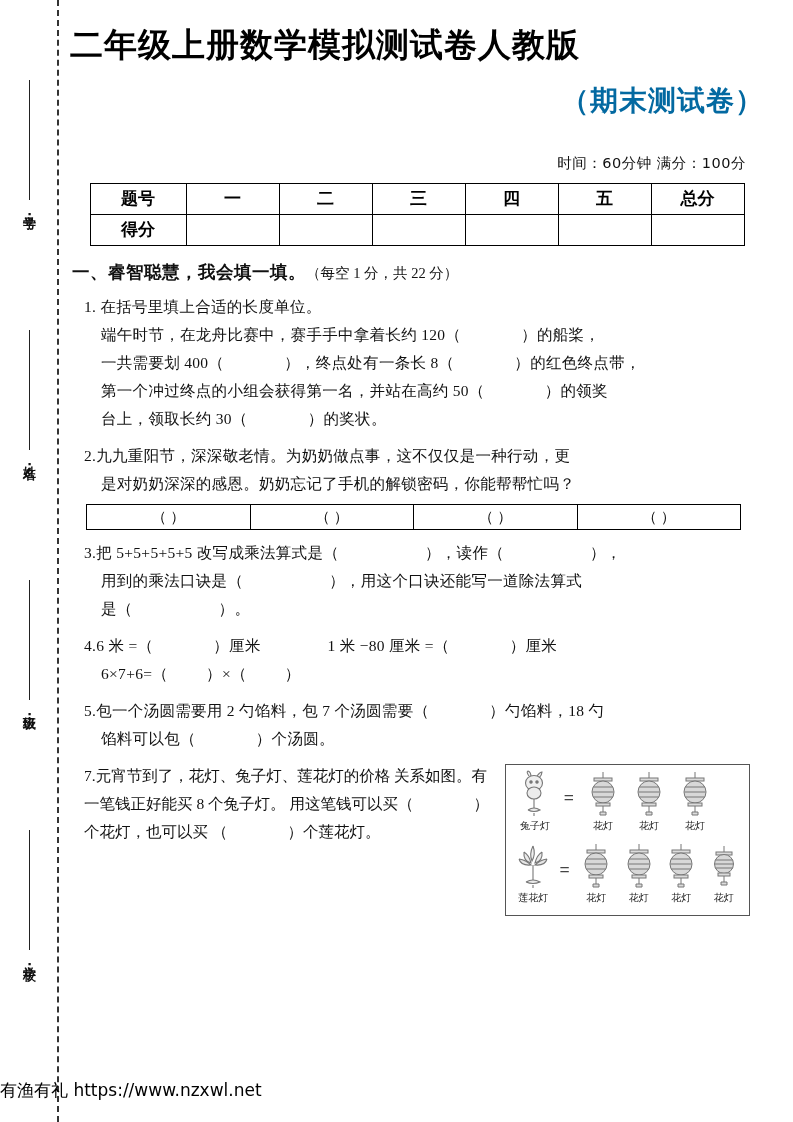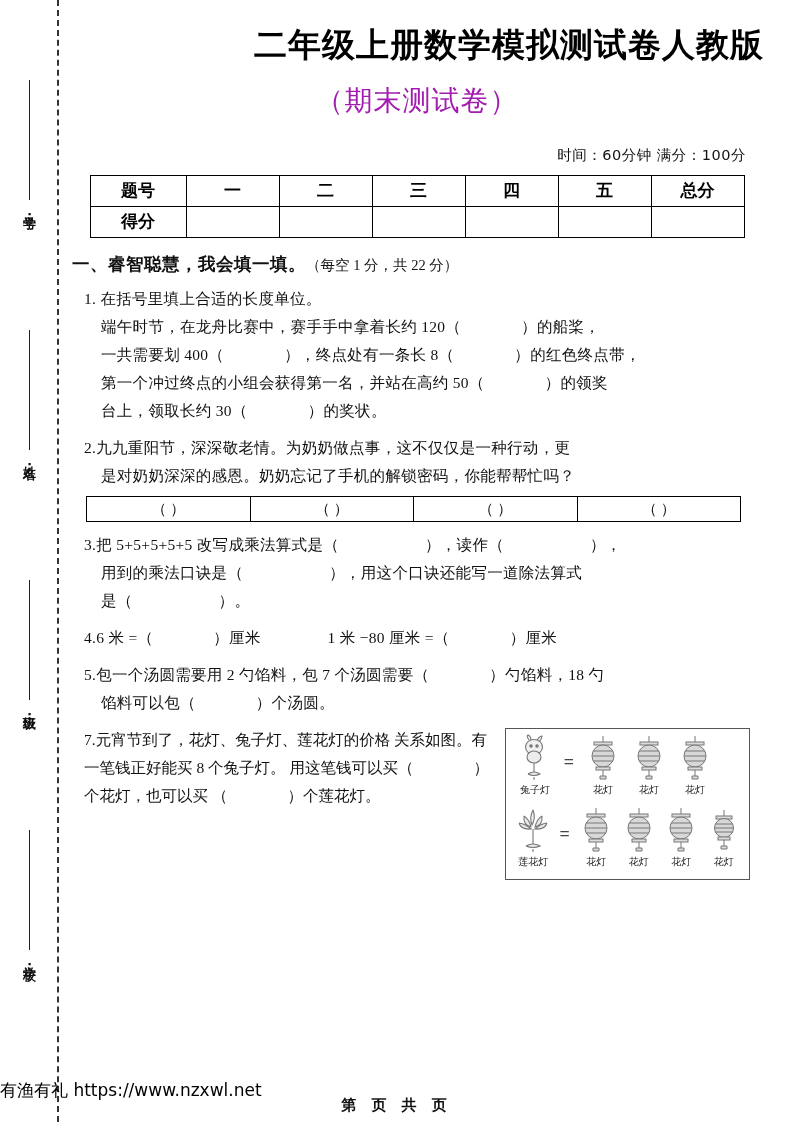--- a/index.html
+++ b/index.html
@@ -38,43 +38,43 @@
   .mb3 { top: 580px; }
   .mb4 { top: 830px; }
 
   
   .content {
     position: absolute; left: 64px; top: 0; width: 714px; height: 1122px;
     padding: 0 14px 0 6px;
   }
 
   .title {
-    text-align: right;
+    text-align: left;
     font-family: "DejaVu Sans", sans-serif;
     font-weight: bold;
     font-size: 33px;
     letter-spacing: 1px;
     margin-top: 26px;
     line-height: 1.15;
     color: #000;
   }
   .subtitle {
-    text-align: center;
-    font-family: "DejaVu Sans", sans-serif;
-    font-weight: normal;
+    text-align: right;
+    font-family: "DejaVu Sans", sans-serif;
+    font-weight: bold;
     font-size: 28px;
     letter-spacing: 1px;
     margin-top: 18px;
-    color: #a21caf;
+    color: #0369a1;
   }
   .exam-meta {
     text-align: right;
     font-family: "DejaVu Sans", sans-serif;
     font-size: 14.5px;
-    margin-top: 26px;
+    margin-top: 34px;
     padding-right: 18px;
     letter-spacing: 0.5px;
   }
 
   
   .score-table {
     margin: 10px auto 13px auto;
     border-collapse: collapse;
     width: 655px;
     table-layout: fixed;
@@ -268,20 +268,21 @@
       </table>
 
     <div class="q">
       <span class="ln"><span>3.</span><span>把 5+5+5+5+5 改写成乘法算式是（</span><span class="blank-lg"></span><span>），读作（</span><span class="blank-lg"></span><span>），</span></span>
       <span class="ln ind"><span>用到的乘法口诀是（</span><span class="blank-lg"></span><span>），用这个口诀还能写一道除法算式</span></span>
       <span class="ln ind"><span>是（</span><span class="blank-lg"></span><span>）。</span></span>
     </div>
 
     <div class="q">
       <span class="ln"><span>4.</span><span>6 米 =（</span><span class="blank-md"></span><span>）厘米</span>&nbsp;&nbsp;&nbsp;&nbsp;&nbsp;&nbsp;&nbsp;&nbsp;&nbsp;&nbsp;&nbsp;&nbsp;&nbsp;&nbsp;&nbsp;&nbsp;<span>1 米 −80 厘米 =（</span><span class="blank-md"></span><span>）厘米</span></span>
+      <span class="ln ind"><span>6×7+6=（</span><span class="blank-sm"></span><span>）×（</span><span class="blank-sm"></span><span>）</span></span>
     </div>
 
     <div class="q">
       <span class="ln"><span>5.</span><span>包一个汤圆需要用 2 勺馅料，包 7 个汤圆需要（</span><span class="blank-md"></span><span>）勺馅料，18 勺</span></span>
       <span class="ln ind"><span>馅料可以包（</span><span class="blank-md"></span><span>）个汤圆。</span></span>
     </div>
 
 
     <div class="q7-wrap">
       <div class="q7-text">
@@ -460,15 +461,14 @@
             <div class="fig-caption">花灯</div>
           </div>
         </div>
 
       </div>
     </div>
 
   </div>
 
   <div class="watermark">有渔有礼 https://www.nzxwl.net</div>
-  <div class="page-foot">第 页 共 页</div>
 
 </div>
 
 </body></html>

